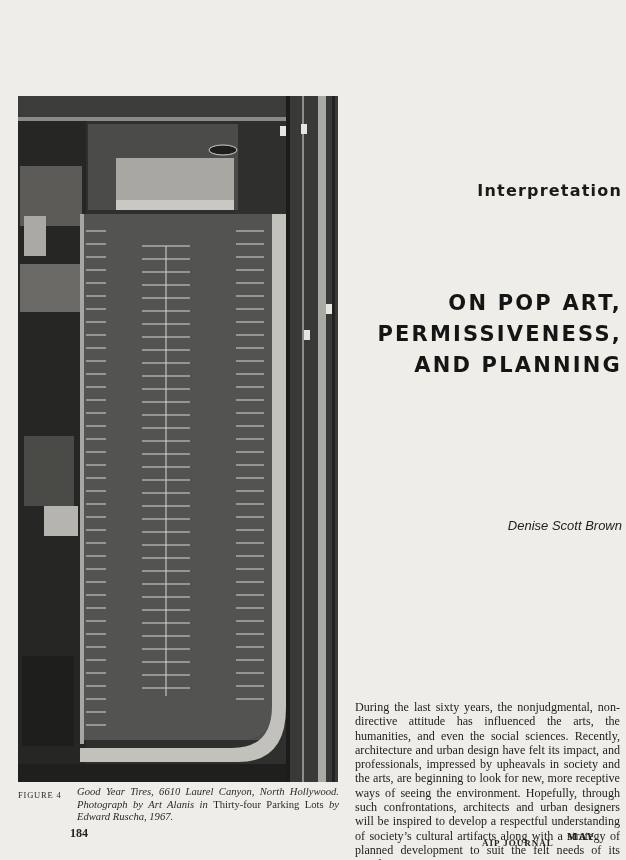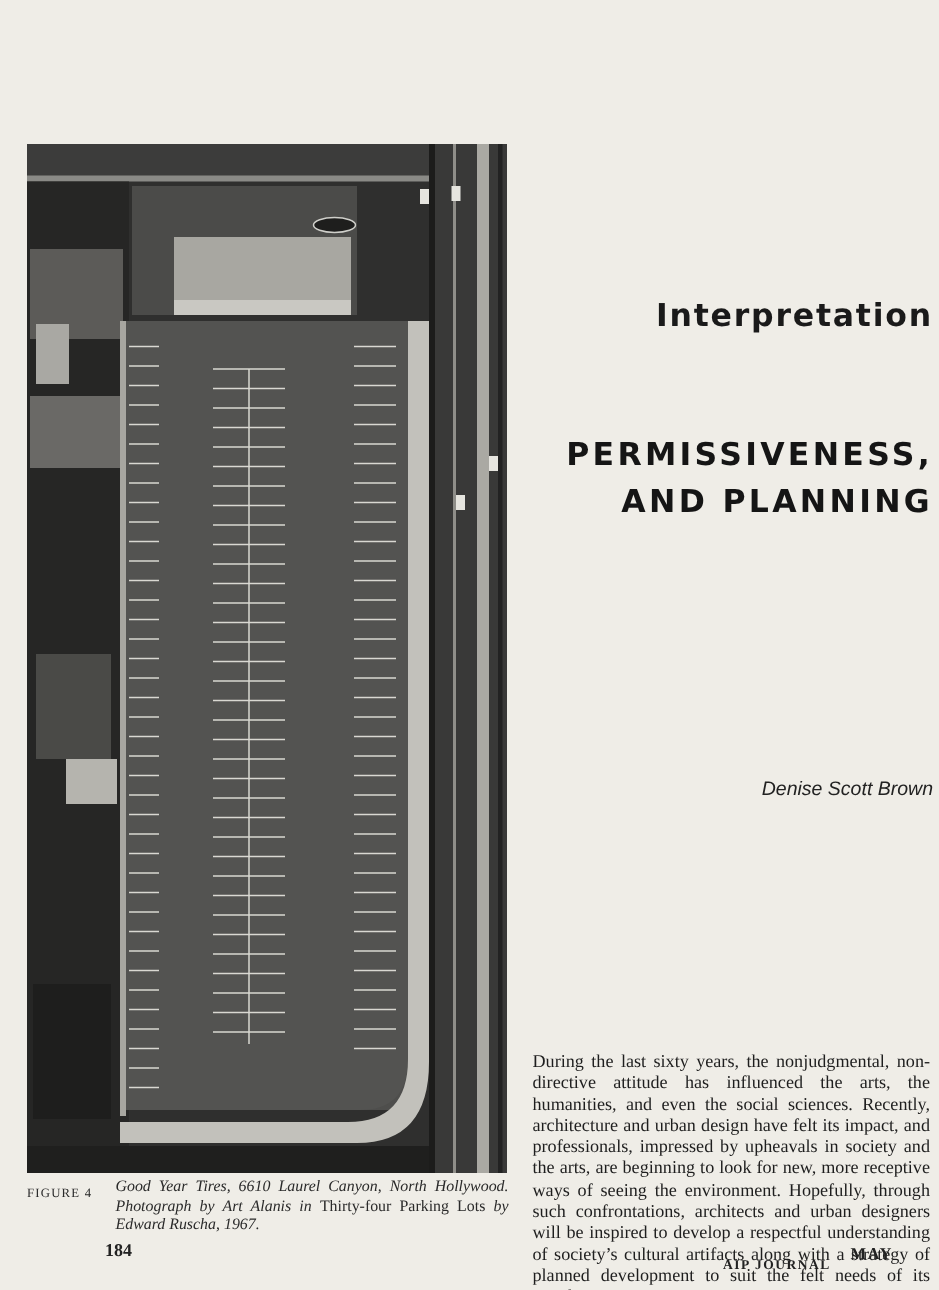--- a/index.html
+++ b/index.html
@@ -11,22 +11,22 @@
     color: #1c1c1c;
   }
   .photo {
     position: absolute; left: 18px; top: 96px; width: 320px; height: 686px;
     background: #3a3a38; overflow: hidden;
   }
   .photo svg { display: block; }
   .kicker {
     position: absolute; right: 4px; top: 181px;
     font-family: "DejaVu Sans", "Liberation Sans", sans-serif;
-    font-weight: bold; font-size: 21px; letter-spacing: 1.2px;
-    color: #1a1a1a; white-space: nowrap; margin-top: 17px;
+    font-weight: bold; font-size: 16px; letter-spacing: 1.2px;
+    color: #1a1a1a; white-space: nowrap;
   }
   .title {
     position: absolute; right: 4px; top: 288px; text-align: right;
     font-family: "DejaVu Sans", "Liberation Sans", sans-serif;
     font-weight: bold; font-size: 21px; line-height: 31px; letter-spacing: 2.2px;
     color: #151515; white-space: nowrap;
   }
   .title div { display: block; }
   .author {
     position: absolute; right: 4px; top: 518px;
@@ -222,20 +222,21 @@
     <rect x="262" y="30" width="6" height="10" fill="#e6e5df"></rect>
     <rect x="283" y="28" width="6" height="10" fill="#e6e5df"></rect>
     <rect x="308" y="208" width="6" height="10" fill="#e6e5df"></rect>
     <rect x="286" y="234" width="6" height="10" fill="#e6e5df"></rect>
   </svg>
 </div>
 
 <div class="kicker">Interpretation</div>
 
 <div class="title">
+  <div>ON POP ART,</div>
   <div>PERMISSIVENESS,</div>
   <div>AND PLANNING</div>
 </div>
 
 <div class="author">Denise Scott Brown</div>
 
 <div class="body-text">During the last sixty years, the nonjudgmental, non­directive attitude has influenced the arts, the humanities, and even the social sciences. Recently, architecture and urban design have felt its impact, and professionals, im­pressed by upheavals in society and the arts, are begin­ning to look for new, more receptive ways of seeing the environment. Hopefully, through such confrontations, architects and urban designers will be inspired to de­velop a respectful understanding of society’s cultural artifacts along with a strategy of planned development to suit the felt needs of its people.</div>
 
 <div class="fig-label">FIGURE 4</div>
 <div class="caption"><i>Good Year Tires, 6610 Laurel Canyon, North Hollywood. Photograph by Art Alanis in </i><span>Thirty-four Parking Lots</span><i> by Edward Ruscha, 1967.</i></div>

